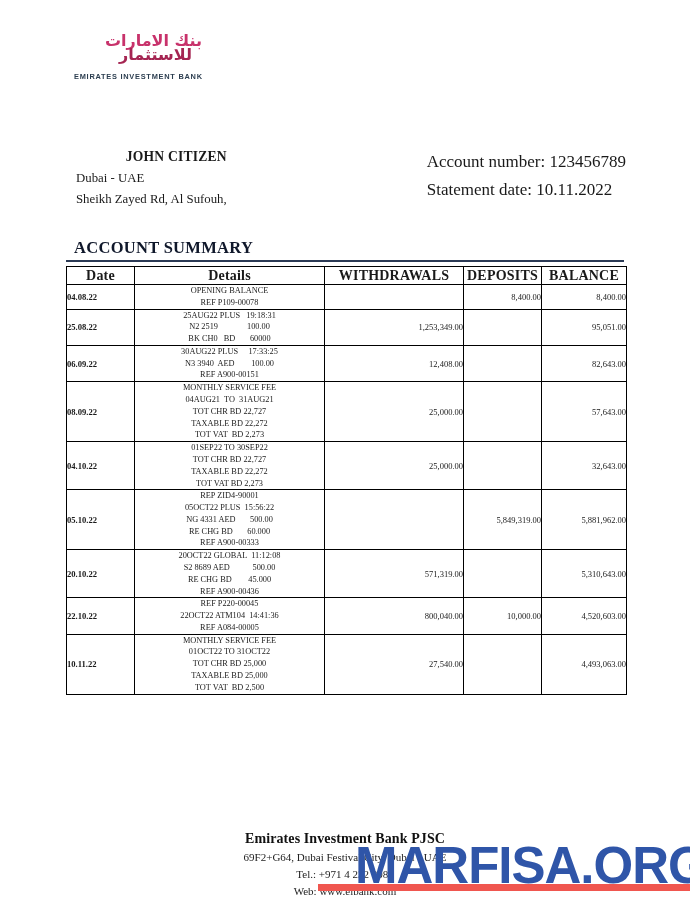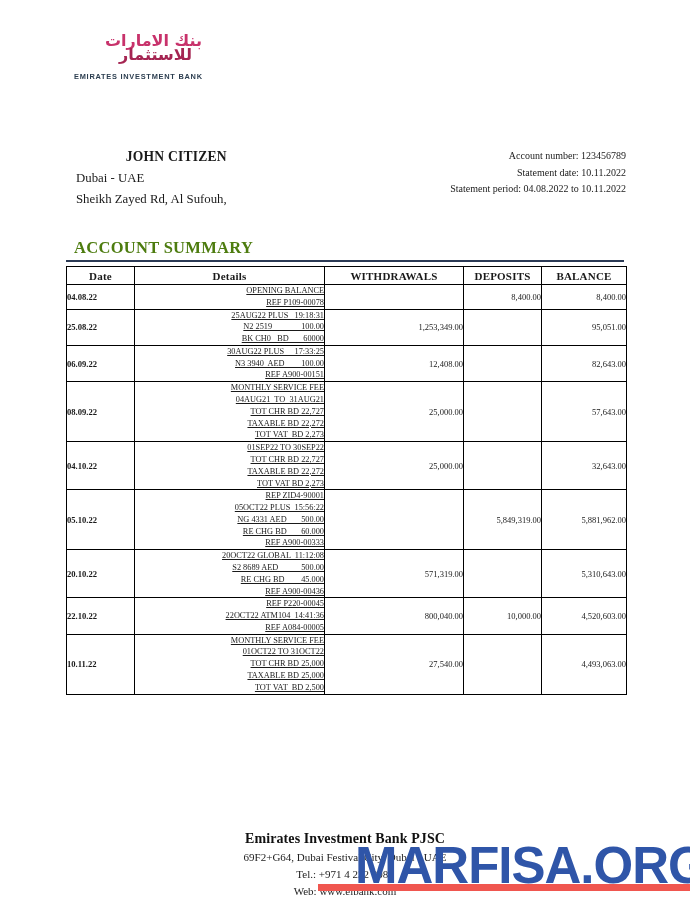--- a/index.html
+++ b/index.html
@@ -71,33 +71,33 @@
     font-weight: 700;
     font-size: 13.6px;
     letter-spacing: 0.2px;
     text-align: right;
   }
 
   .acct-block {
     position: absolute;
     right: 64px;
     top: 148px;
-    text-align: right;
-    font-size: 10px;
+    text-align: left;
+    font-size: 17px;
     line-height: 1.66;
   }
 
   
   .section-title {
     position: absolute;
     left: 74px;
     top: 238px;
     font-size: 16.5px;
     font-weight: 700;
-    color: #4d7c0f;
+    color: #0f172a;
     letter-spacing: 0.3px;
   }
   .section-rule {
     position: absolute;
     left: 66px;
     top: 260px;
     width: 558px;
     height: 2px;
     background: #2b3a55;
   }
@@ -115,43 +115,42 @@
     table-layout: fixed;
     font-size: 8.3px;
   }
   table.stmt th,
   table.stmt td {
     border: 1px solid #000000;
     vertical-align: middle;
     padding: 0;
   }
   table.stmt thead th {
-    font-size: 11px;
+    font-size: 14px;
     font-weight: 700;
     text-align: center;
     height: 17px;
     letter-spacing: 0.2px;
     margin-left: 44px;
   }
   .c-date   { width: 68px; }
   .c-det    { width: 190px; }
   .c-wd     { width: 139px; }
   .c-dep    { width: 78px; }
   .c-bal    { width: 85px; }
 
   td.date-cell {
     font-weight: 700;
     font-size: 8.6px;
     padding: 0 2px;
   }
   td.det-cell {
     padding: 2px 0 2px 4px;
     line-height: 1.42;
-    text-align: right;
-    text-decoration: underline;
+    text-align: center;
   }
   td.det-cell .dl {
     white-space: pre;
     display: block;
   }
   td.num-cell {
     text-align: right;
     padding-right: 6px;
     font-size: 8.5px;
   }
@@ -214,21 +213,20 @@
 
   <div class="cust-block">
     <div class="cust-name">JOHN CITIZEN</div>
     <div>Dubai - UAE</div>
     <div>Sheikh Zayed Rd, Al Sufouh,</div>
   </div>
 
   <div class="acct-block">
     <div>Account number: 123456789</div>
     <div>Statement date: 10.11.2022</div>
-    <div>Statement period: 04.08.2022 to 10.11.2022</div>
   </div>
 
   <div class="section-title">ACCOUNT SUMMARY</div>
   <div class="section-rule"></div>
 
   <div class="tbl-wrap">
     <table class="stmt">
       <colgroup>
         <col class="c-date">
           <col class="c-det">

